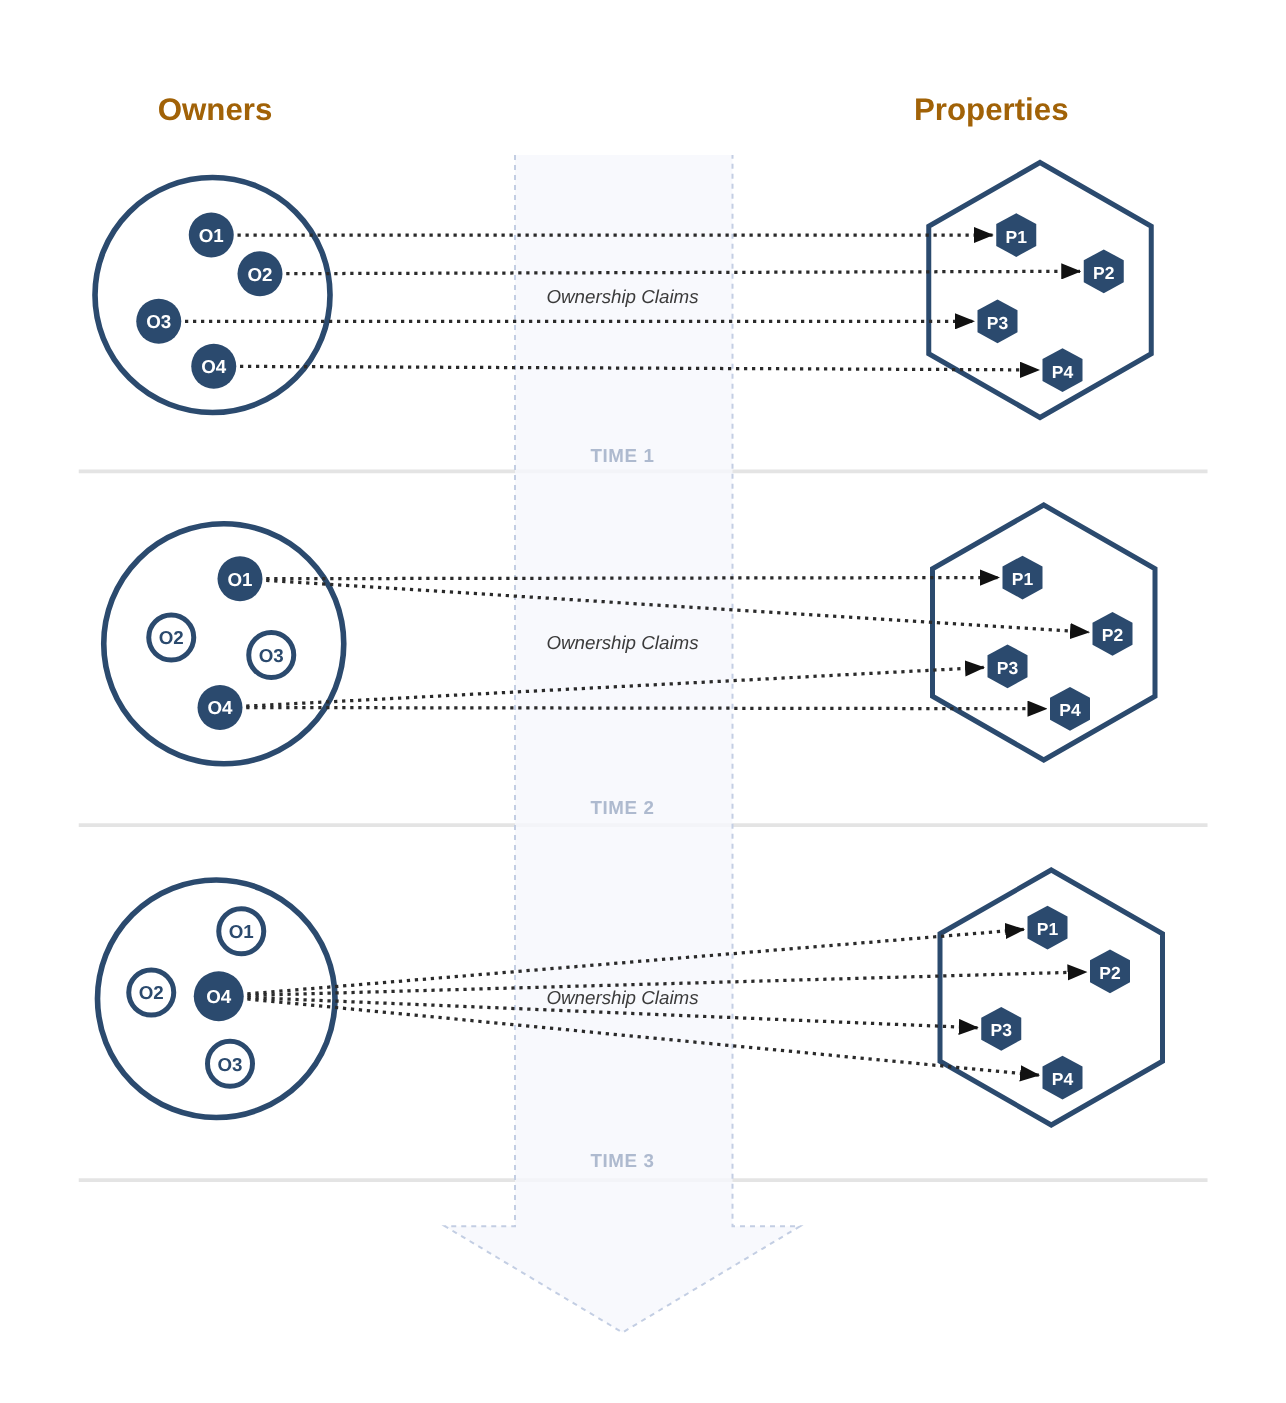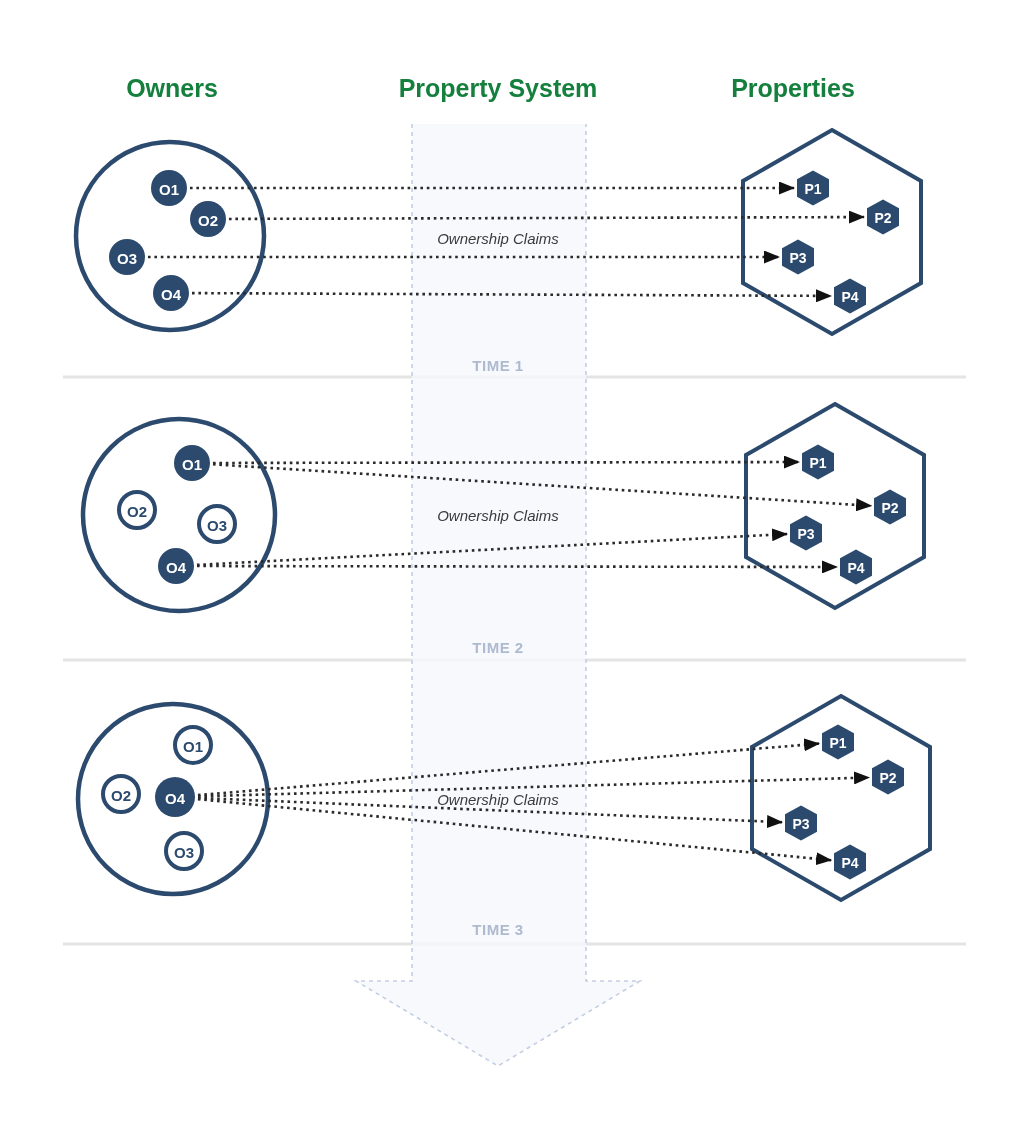--- a/index.html
+++ b/index.html
@@ -2,31 +2,30 @@
 <html><head>
 <meta charset="utf-8">
 <style>
   html,body{margin:0;padding:0;background:#ffffff;}
   .stage{
     position:relative;width:1029px;height:1122px;background:#ffffff;
     font-family:"Liberation Sans",sans-serif;overflow:hidden;
   }
   .col-header{
     position:absolute;top:74px;transform:translateX(-50%);
-    font-size:25px;font-weight:bold;color:#15803d;white-space:nowrap;
+    font-size:25px;font-weight:bold;color:#a16207;white-space:nowrap;
   }
   svg text{font-family:"Liberation Sans",sans-serif;}
   .node-label{font-weight:bold;pointer-events:none;}
 </style>
 </head>
 <body>
 
 <div class="stage">
   <div class="col-header" style="left:172px">Owners</div>
-  <div class="col-header" style="left:498px">Property System</div>
   <div class="col-header" style="left:793px">Properties</div>
 
   <svg id="diagram" width="1029" height="1122" viewBox="0 0 1029 1122" style="position:absolute;left:0;top:0;">
       <defs>
         <marker id="arrow" markerUnits="userSpaceOnUse" markerWidth="16" markerHeight="13" refX="15" refY="6.5" orient="auto">
           <path d="M0,0 L16,6.5 L0,13 Z" fill="#111111"></path>
         </marker>
       </defs>
       <line x1="63" y1="377" x2="966" y2="377" stroke="#e4e4e4" stroke-width="3"></line>
       <line x1="63" y1="660" x2="966" y2="660" stroke="#e4e4e4" stroke-width="3"></line>

